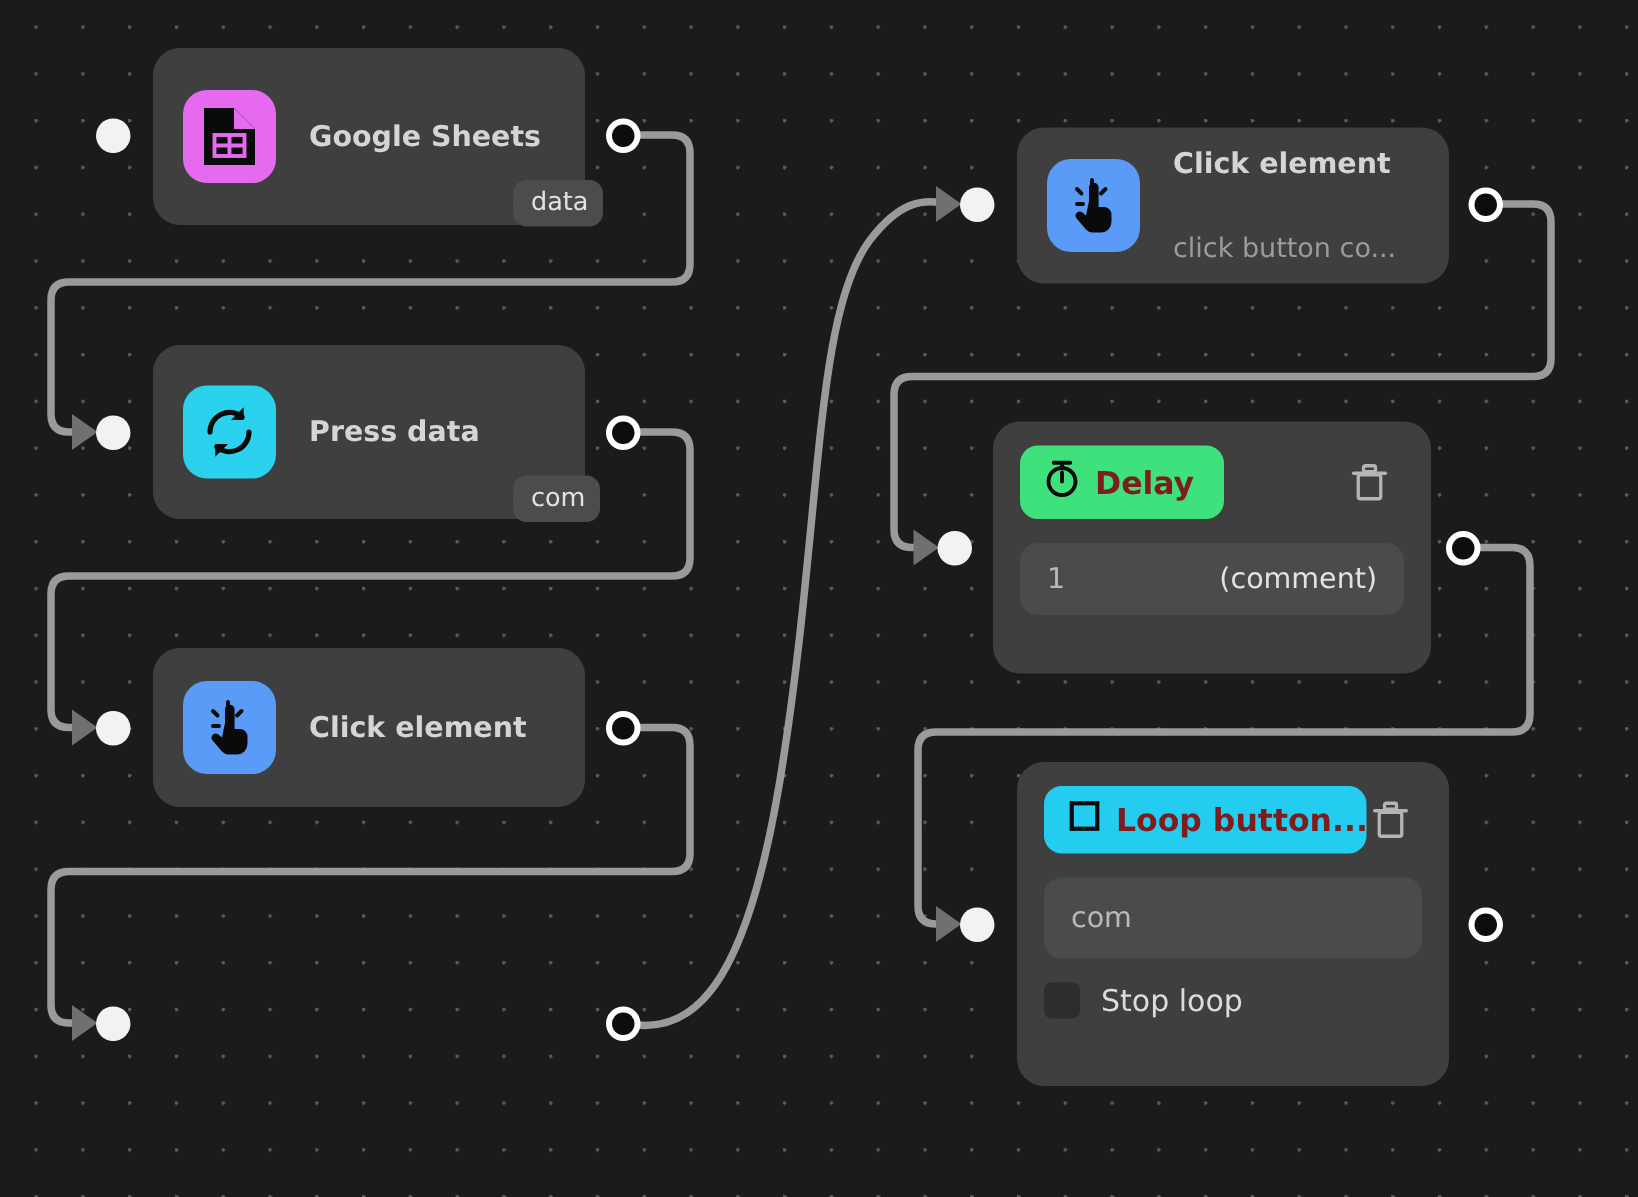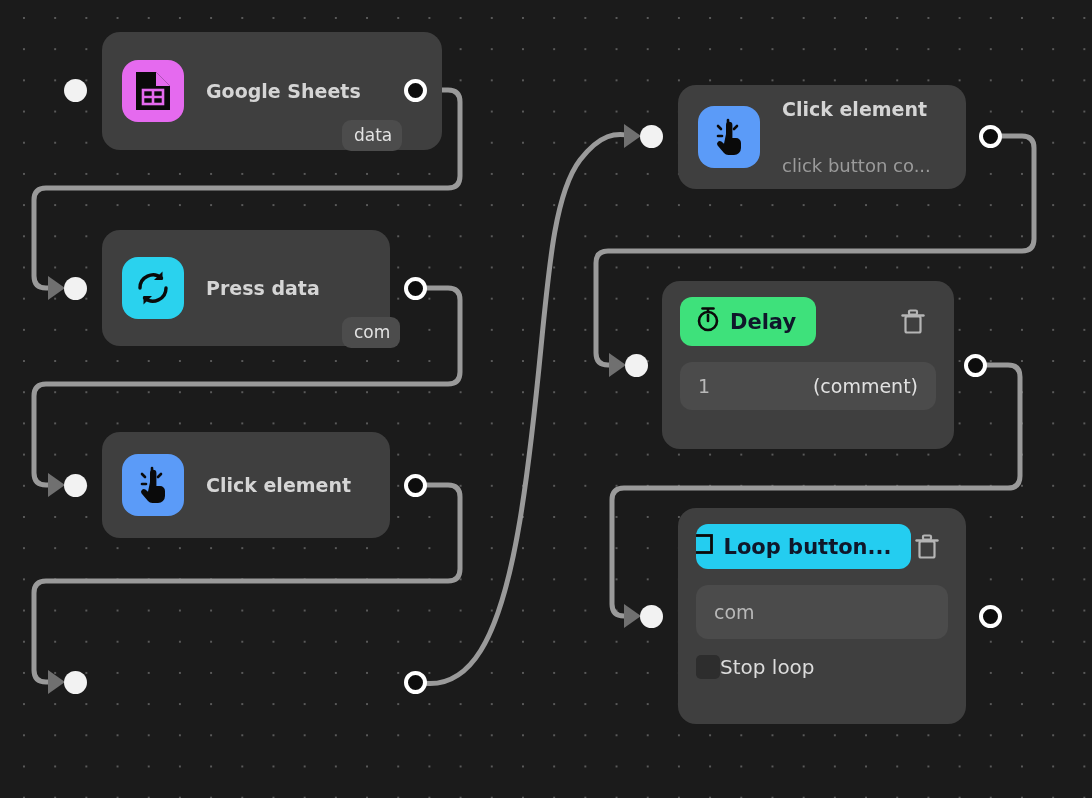--- a/index.html
+++ b/index.html
@@ -137,27 +137,26 @@
     display: flex;
     align-items: center;
     justify-content: space-between;
   }
   .chip {
     display: inline-flex;
     align-items: center;
     gap: 10px;
     border-radius: 12px;
     padding: 9px 20px 9px 16px;
-    color: #0f172a;
+    color: #7f1d1d;
     font-size: 21px;
     font-weight: bold;
     white-space: nowrap;
     overflow: hidden;
     max-width: 190px;
-    justify-content: flex-end;
   }
   .chip-green { background: #3ee17b; }
   .chip-cyan  { background: #24cdf0; }
   .trash-btn {
     width: 34px;
     height: 34px;
     display: flex;
     align-items: center;
     justify-content: center;
     margin-right: 6px;
@@ -173,21 +172,21 @@
     padding: 0 18px;
     color: #c9c9c9;
     font-size: 19px;
   }
   .field .val { color: #b9b9b9; }
   .field .unit { color: #e2e2e2; }
   .checkrow {
     margin-top: 16px;
     display: flex;
     align-items: center;
-    gap: 0;
+    gap: 14px;
   }
   .checkbox {
     width: 24px;
     height: 24px;
     border-radius: 5px;
     background: #2d2d2d;
     flex: 0 0 auto;
   }
   .checkrow span {
     color: #dcdcdc;
@@ -214,21 +213,21 @@
     <path class="wire" d="M 976 365 H 1008 Q 1020 365 1020 377 V 476 Q 1020 488 1008 488 H 624 Q 612 488 612 500 V 604 Q 612 616 624 616 H 632"></path>
   </svg>
 
   <div class="arrow" style="left:48px;  top:276px;"></div>
   <div class="arrow" style="left:48px;  top:473px;"></div>
   <div class="arrow" style="left:48px;  top:670px;"></div>
   <div class="arrow" style="left:624px; top:124px;"></div>
   <div class="arrow" style="left:609px; top:353px;"></div>
   <div class="arrow" style="left:624px; top:604px;"></div>
 
-  <div class="node node-simple" style="left:102px; top:32px; width:340px; height:118px;">
+  <div class="node node-simple" style="left:102px; top:32px; width:288px; height:118px;">
     <div class="node-icon" style="background:#e56aef;">
       <svg width="38" height="42" viewBox="0 0 38 42" xmlns="http://www.w3.org/2000/svg">
         <path d="M2 2 h20 l14 14 v24 H2 Z" fill="#0a0a0a"></path>
         <path d="M22 2 l14 14 h-14 Z" fill="#e56aef"></path>
         <rect x="9" y="20" width="20" height="14" fill="none" stroke="#e56aef" stroke-width="2.6"></rect>
         <line x1="19" y1="20" x2="19" y2="34" stroke="#e56aef" stroke-width="2.6"></line>
         <line x1="9" y1="27" x2="29" y2="27" stroke="#e56aef" stroke-width="2.6"></line>
       </svg>
     </div>
     <div class="node-text">

